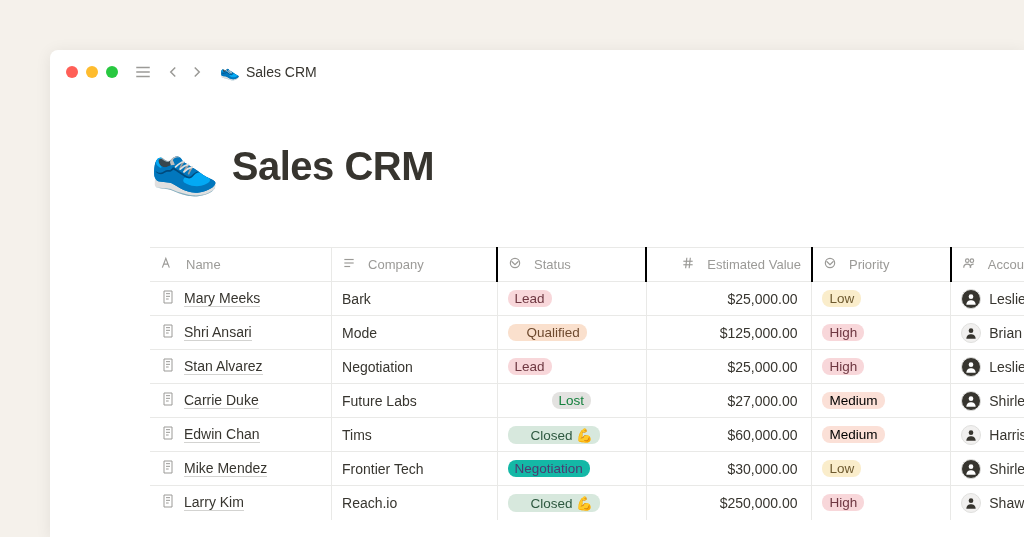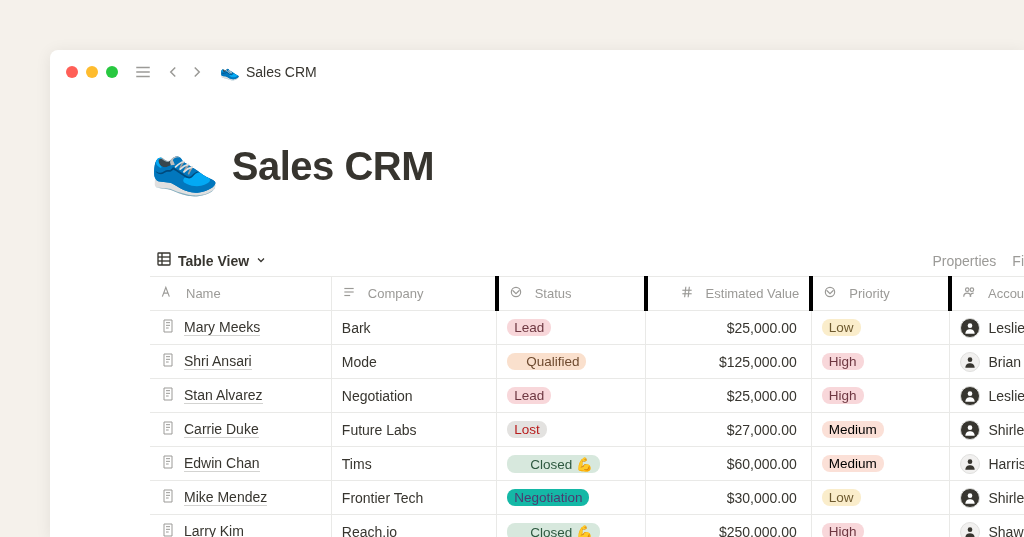--- a/index.html
+++ b/index.html
@@ -43,32 +43,32 @@
     .page-title .emoji { font-size: 56px; }
     .page-title h1 { font-size: 40px; font-weight: 700; color: #37352f; letter-spacing: -0.5px; }
     .view-bar { display: flex; align-items: center; justify-content: space-between; padding-right: 0; margin-bottom: 2px; }
     .view-select { display: flex; align-items: center; gap: 6px; font-size: 14px; font-weight: 600; color: #37352f; padding: 4px 6px; border-radius: 4px; cursor: pointer; }
     .view-select svg { width: 16px; height: 16px; }
     .view-select .chevron svg { width: 12px; height: 12px; }
     .view-right { display: flex; gap: 16px; font-size: 14px; color: #9b9a97; }
     .table-wrap { overflow: hidden; }
     table { border-collapse: collapse; width: calc(100% + 120px); table-layout: fixed; }
     th, td { text-align: left; border-top: 1px solid #e9e9e7; padding: 0 10px; white-space: nowrap; overflow: hidden; text-overflow: ellipsis; }
-    th { height: 34px; font-size: 13px; font-weight: 400; color: #9b9a97; border-right: 4px solid #000000; }
+    th { height: 34px; font-size: 13px; font-weight: 400; color: #9b9a97; border-right: 2px solid #000000; }
     td { height: 34px; font-size: 14px; border-right: 1px solid #e9e9e7; }
     th:first-child, td:first-child { border-right: 1px solid #e9e9e7; }
     .th-inner { display: flex; align-items: center; gap: 12px; }
     .th-inner svg { width: 14px; height: 14px; flex-shrink: 0; }
     .name-cell { display: flex; align-items: center; gap: 8px; }
     .name-cell svg { width: 16px; height: 16px; color: #9b9a97; flex-shrink: 0; }
     .name-link { font-weight: 500; color: #37352f; border-bottom: 1px solid #d3d3d1; }
     .tag { display: inline-block; padding: 1px 7px; border-radius: 8px; font-size: 13.5px; }
     .tag-pink { background: #f8d7da; color: #6e3741; }
     .tag-orange { background: #fae0cd; color: #6e4a2f; padding-left: 19px; }
-    .tag-gray { background: #e3e2e0; color: #b91c1c; }
+    .tag-gray { background: #e3e2e0; color: #15803d; margin-left: 44px; }
     .tag-green { background: #d7e8dd; color: #2e5940; padding-left: 23px; }
     .tag-purple { background: #14b8a6; color: #4d3a70; }
     .tag-yellow { background: #faedcb; color: #6e5a2f; }
     .tag-peach { background: #fbe0d7; color: #000000; }
     .value-cell { text-align: right; padding-right: 14px; }
     .owner-cell { display: flex; align-items: center; gap: 8px; }
     .avatar { width: 20px; height: 20px; border-radius: 50%; background: #f1f0ef; display: flex; align-items: center; justify-content: center; flex-shrink: 0; border: 1px solid #e0e0de; }
     .avatar svg { width: 14px; height: 14px; }
     .avatar.dark { background: #37352f; }
     .avatar.dark svg { color: #fff; }
@@ -113,42 +113,20 @@
       <span>Sales CRM</span>
     </div>
   </div>
 
   <div class="content">
     <div class="page-title">
       <span class="emoji">👟</span>
       <h1>Sales CRM</h1>
     </div>
 
-    <div class="view-bar">
-      <div class="view-select">
-        <span>
-          <svg viewBox="0 0 24 24" fill="none" stroke="currentColor" stroke-width="2">
-              <rect x="3" y="3" width="18" height="18" rx="1"></rect>
-              <line x1="3" y1="9" x2="21" y2="9"></line>
-              <line x1="3" y1="15" x2="21" y2="15"></line>
-              <line x1="9" y1="3" x2="9" y2="21"></line>
-            </svg>
-        </span>
-        <span>Table View</span>
-        <span class="chevron">
-          <svg viewBox="0 0 24 24" fill="none" stroke="currentColor" stroke-width="2.5">
-              <polyline points="6 9 12 15 18 9"></polyline>
-            </svg>
-        </span>
-      </div>
-      <div class="view-right">
-        <span>Properties</span>
-        <span>Fi</span>
-      </div>
-    </div>
 
     <div class="table-wrap">
       <table>
         <colgroup>
           <col class="c-name">
             <col class="c-company">
             <col class="c-status">
             <col class="c-value">
             <col class="c-priority">
             <col class="c-owner">

